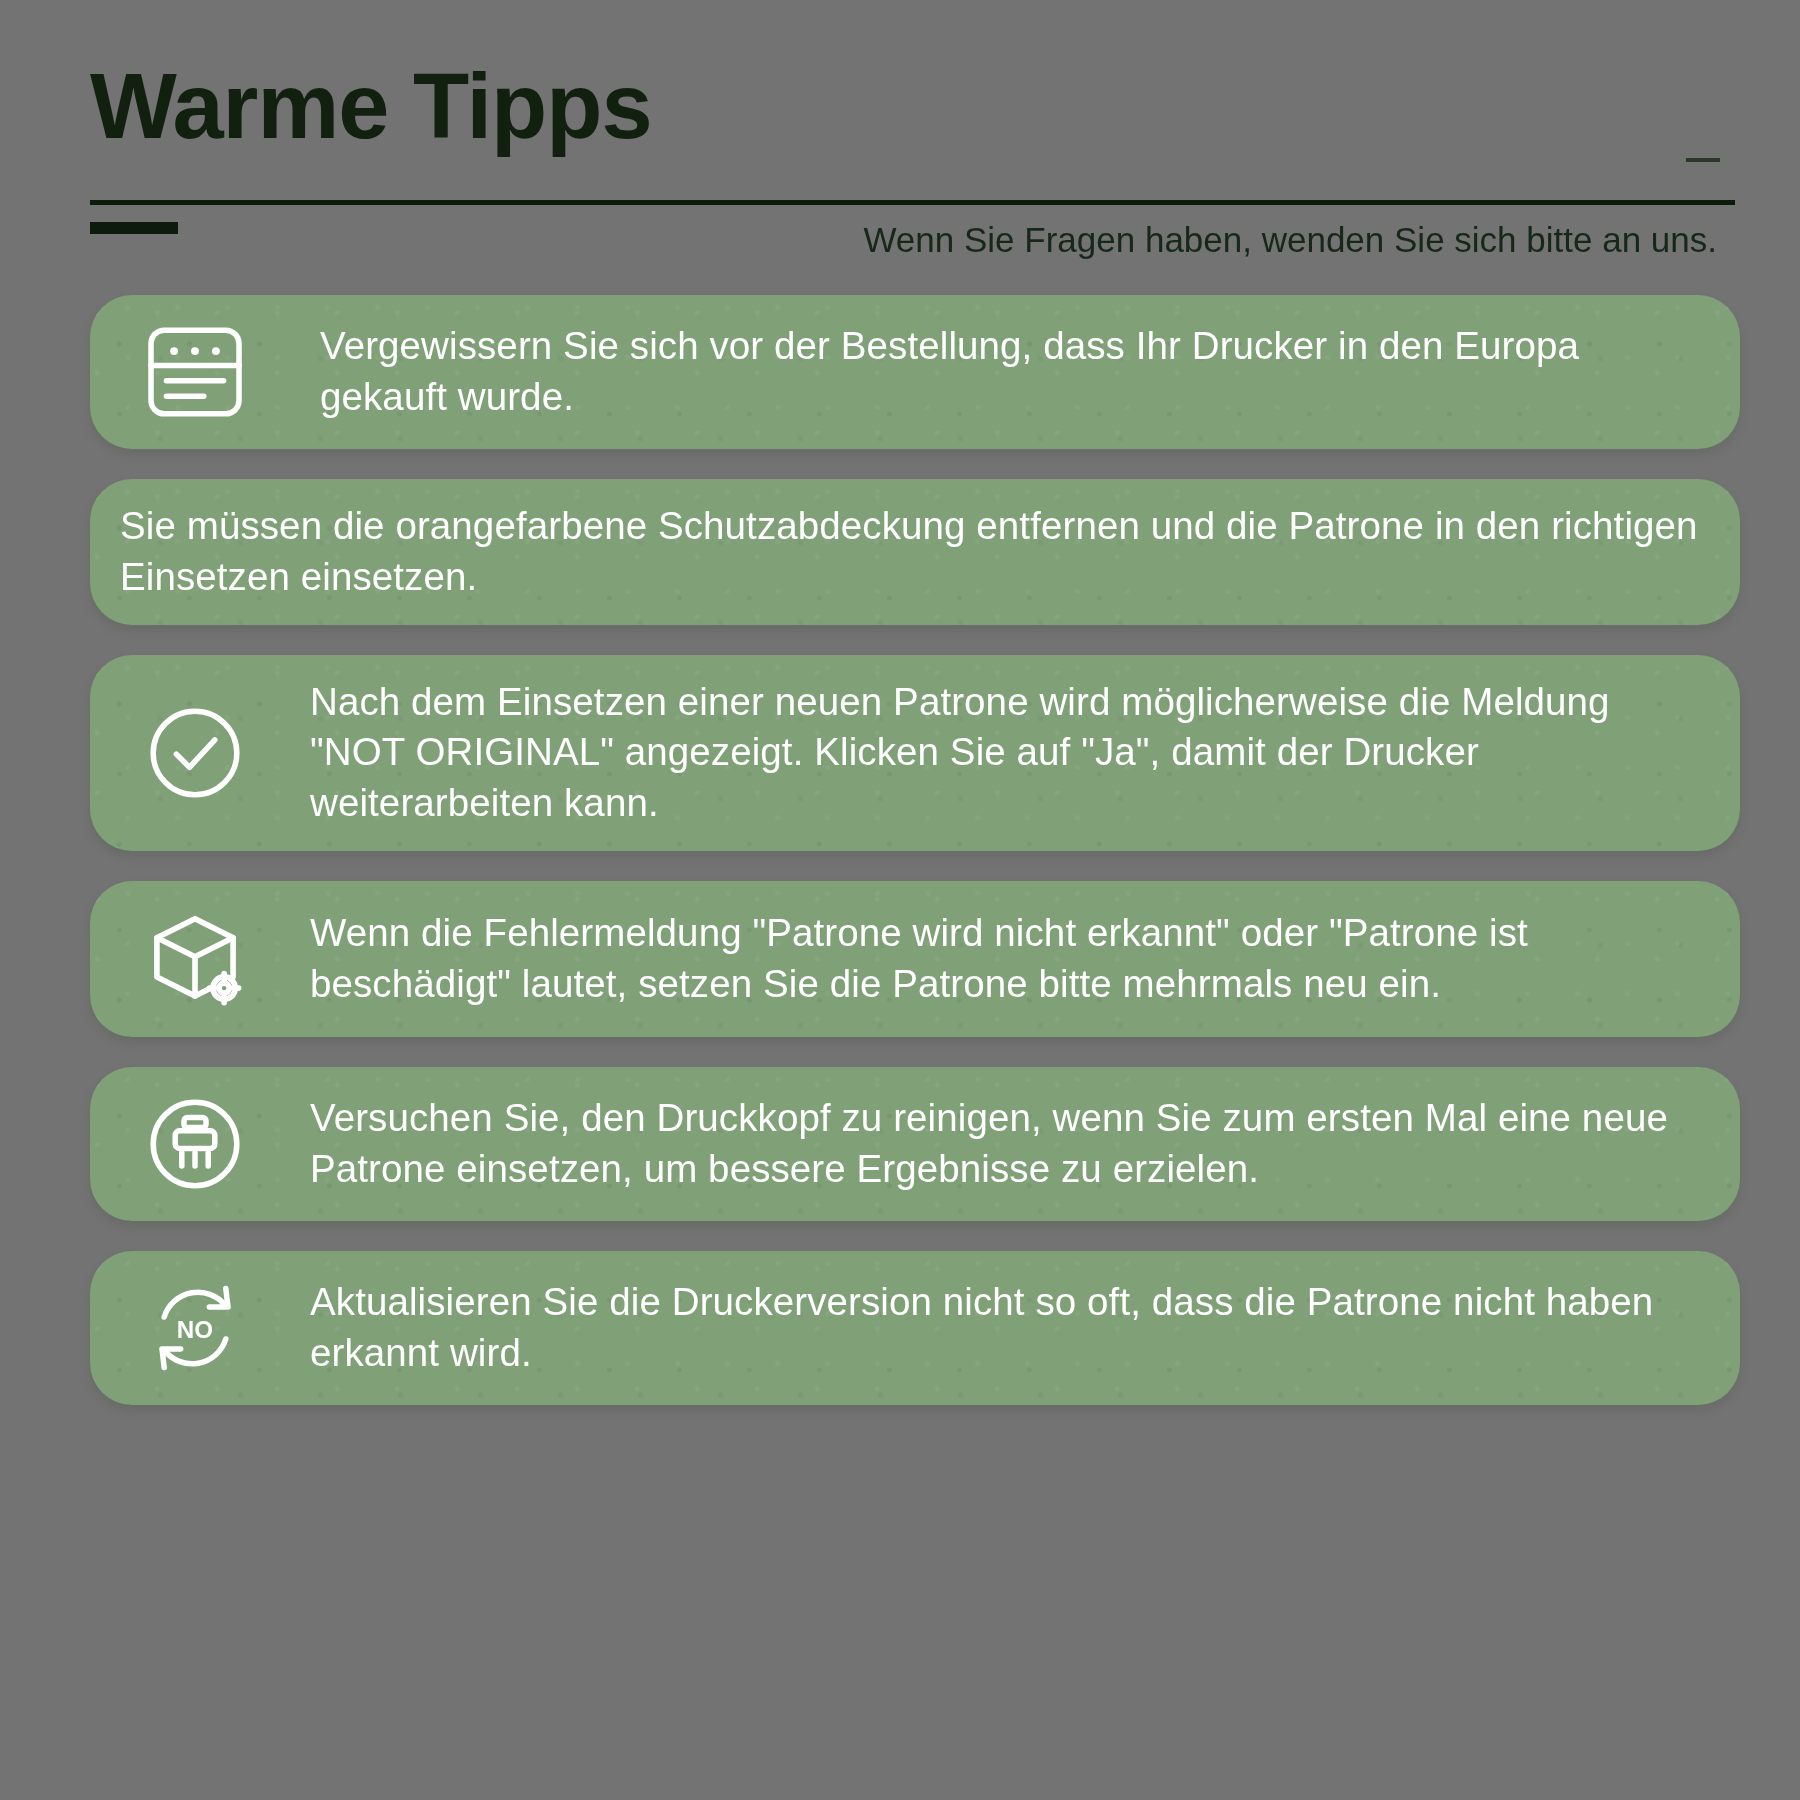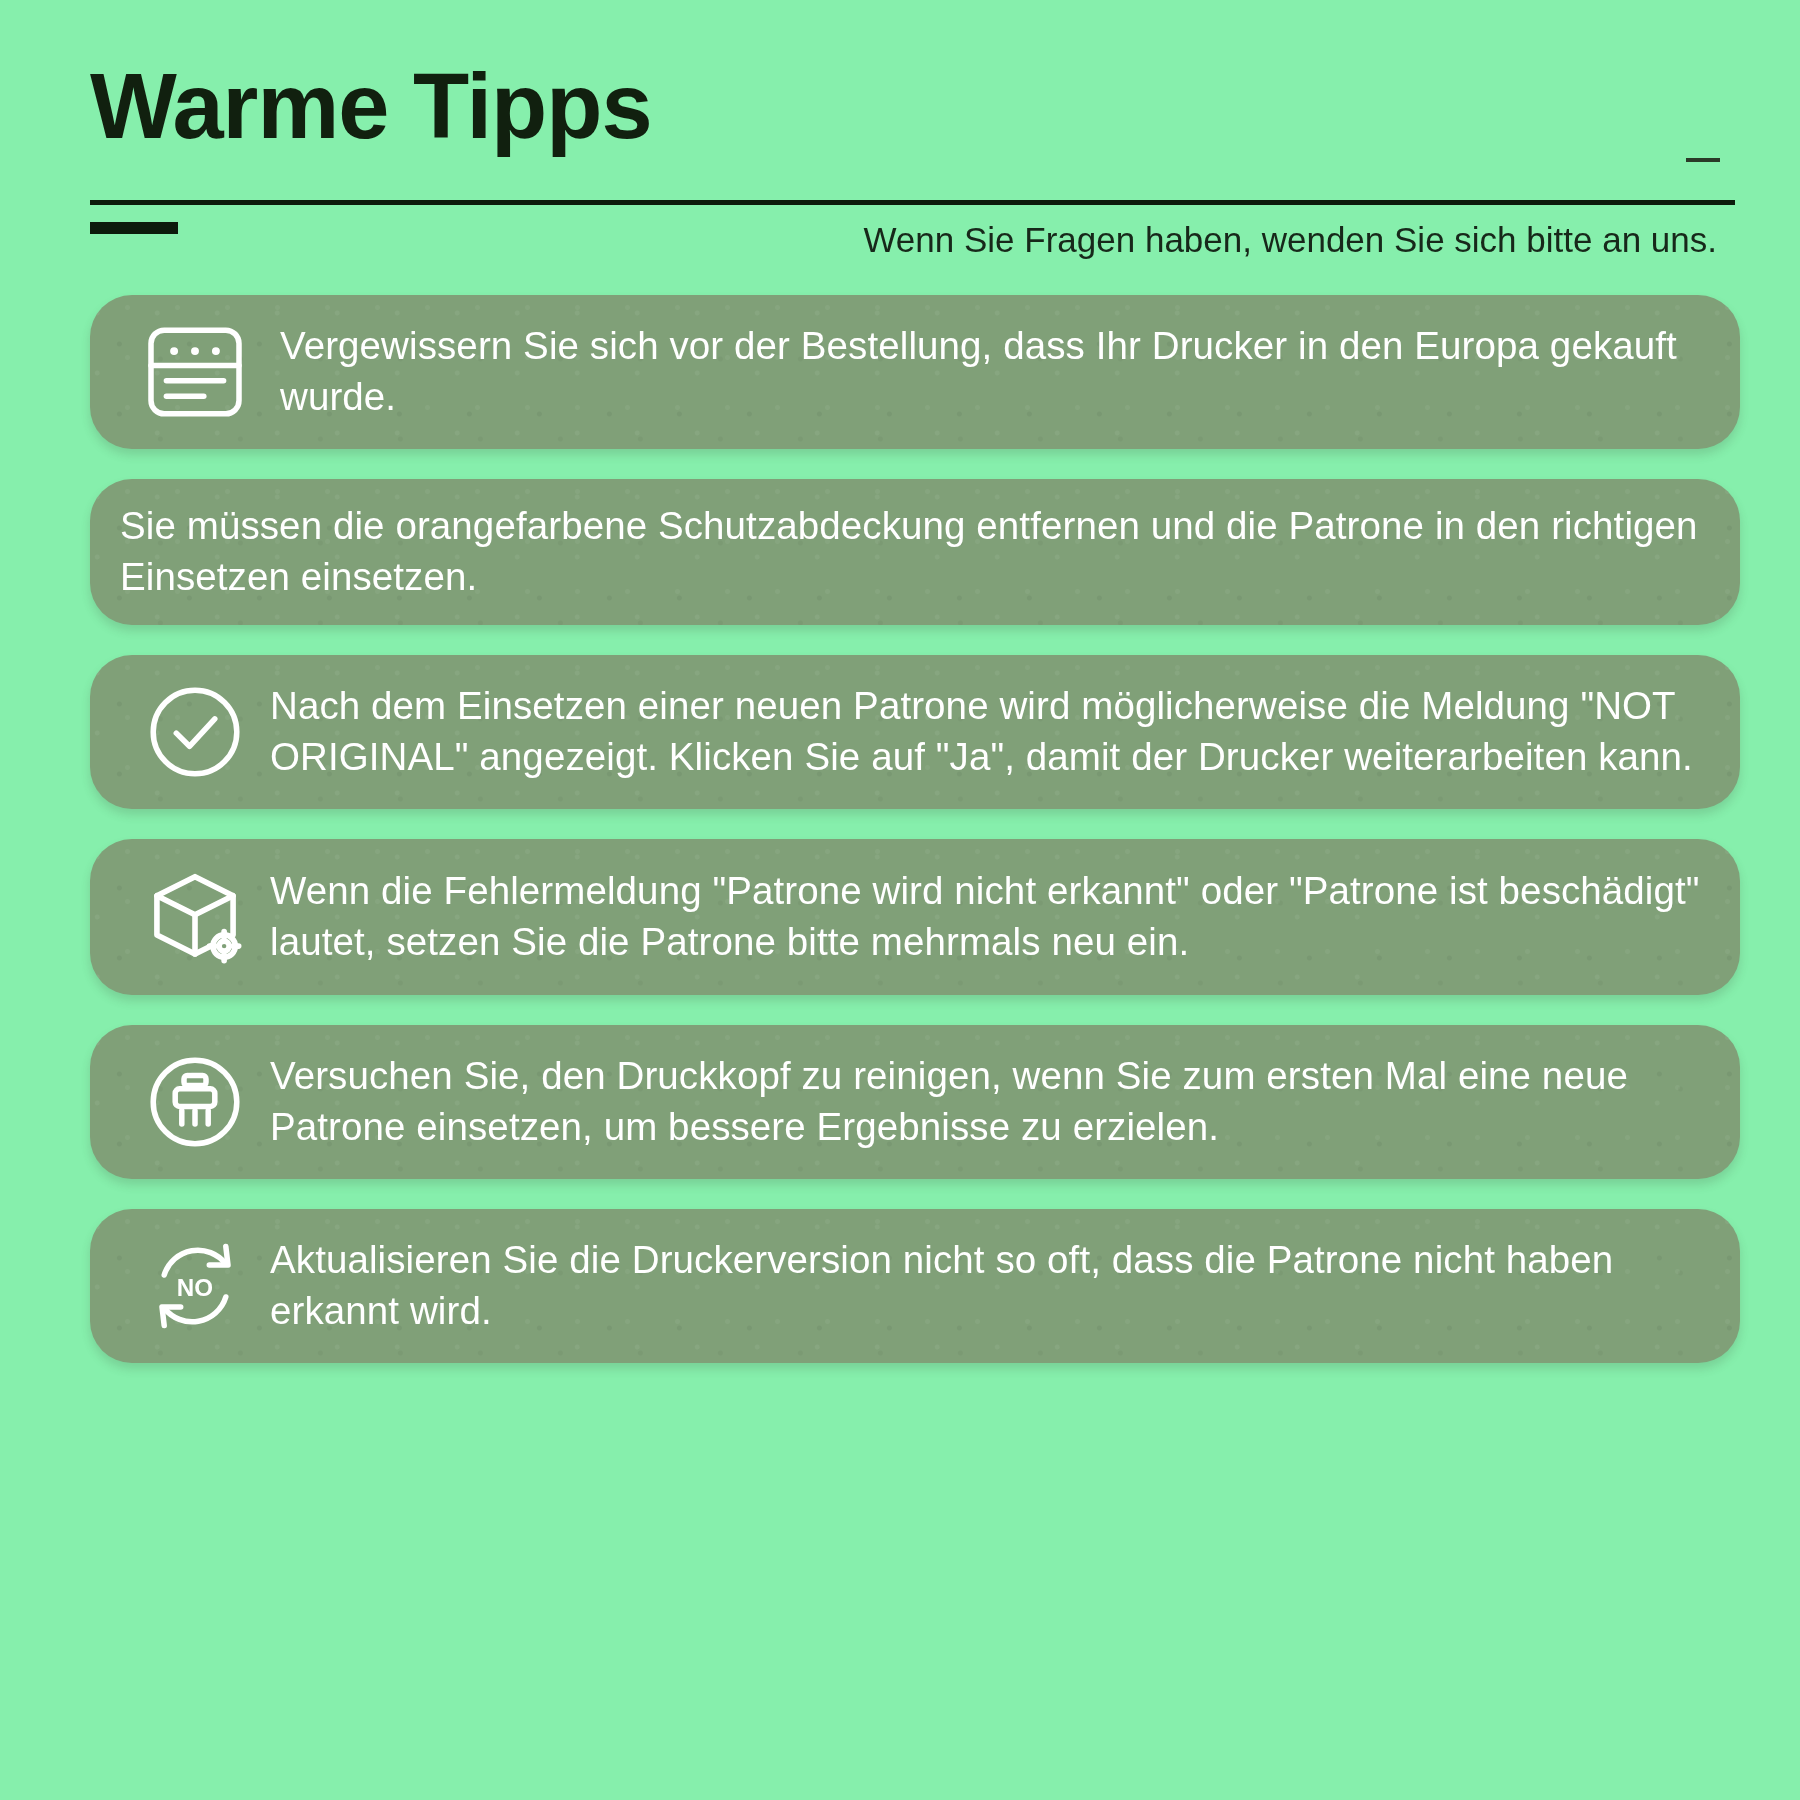--- a/index.html
+++ b/index.html
@@ -12,21 +12,21 @@
     background: #eef6ea;
     font-family: "Liberation Sans", sans-serif;
     overflow: hidden;
   }
   .page {
     position: relative;
     width: 1800px;
     height: 1800px;
     box-sizing: border-box;
     padding: 50px 60px 40px 90px;
-    background: #86efac;
+    background: #737373;
   }
 
   
   .header {
     position: relative;
     height: 215px;
   }
   .title {
     font-size: 92px;
     line-height: 1.0;
@@ -85,20 +85,21 @@
        radial-gradient(circle at 12% 30%, rgba(255,255,255,0.06) 0 2px, transparent 3px),
        radial-gradient(circle at 42% 70%, rgba(0,0,0,0.05) 0 2px, transparent 3px),
        radial-gradient(circle at 75% 25%, rgba(255,255,255,0.05) 0 2px, transparent 3px),
        radial-gradient(circle at 88% 80%, rgba(0,0,0,0.04) 0 2px, transparent 3px);
     background-size: 60px 60px, 70px 70px, 50px 50px, 80px 80px;
     border-radius: 42px;
     box-shadow: 0 6px 10px rgba(60,80,55,0.18);
     padding: 22px 40px 22px 30px;
     min-height: 120px;
     box-sizing: border-box;
+    gap: 40px;
   }
   .tip-icon {
     flex: 0 0 150px;
     width: 150px;
     display: flex;
     align-items: center;
     justify-content: center;
     color: #ffffff;
   }
   .tip-text {

